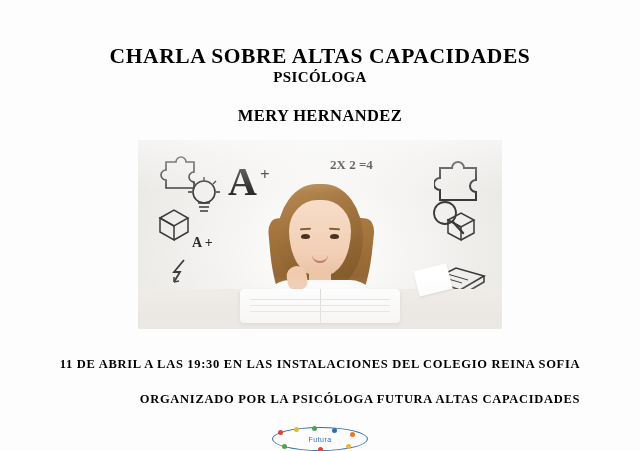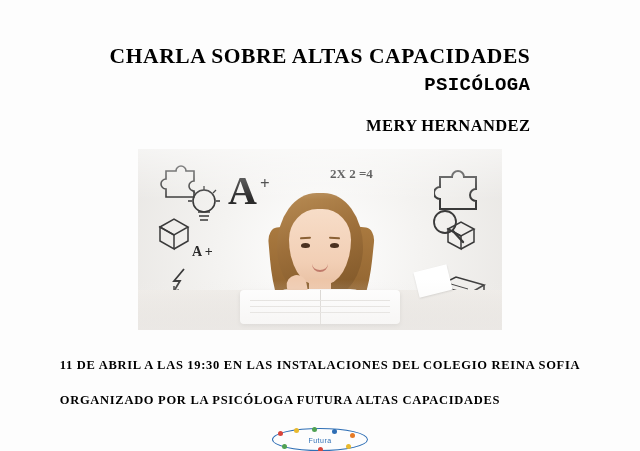--- a/index.html
+++ b/index.html
@@ -19,37 +19,36 @@
     width: 640px;
     height: 451px;
     background: #fdfdfd;
     position: relative;
     display: flex;
     flex-direction: column;
     align-items: center;
   }
   .title-block {
     margin-top: 44px;
-    text-align: right;
+    text-align: center;
     line-height: 1.18;
   }
   .title-main {
     font-family: "Liberation Serif", serif;
     font-weight: bold;
     font-size: 21.5px;
     letter-spacing: 0.6px;
     color: #000;
     white-space: nowrap;
   }
   .title-sub {
-    font-family: Liberation Mono, monospace;
-    font-weight: bold;
-    font-size: 19px;
+    font-family: Liberation Serif, serif;
+    font-weight: bold;
+    font-size: 15px;
     letter-spacing: 0.4px;
-    margin-top: 5px;
     color: #000;
   }
   .title-name {
     font-family: "Liberation Serif", serif;
     font-weight: bold;
     font-size: 16.5px;
     letter-spacing: 0.4px;
     margin-top: 19px;
     color: #000;
   }
@@ -240,21 +239,21 @@
     color: #2b2b2b;
     font-family: "Liberation Serif", serif;
     font-weight: bold;
     line-height: 1;
     user-select: none;
   }
 
   
   .footer {
     margin-top: 28px;
-    text-align: left;
+    text-align: right;
   }
   .foot-line1 {
     font-family: "Liberation Serif", serif;
     font-weight: bold;
     font-size: 12.5px;
     letter-spacing: 0.7px;
     color: #000;
     white-space: nowrap;
   }
   .foot-line2 {

